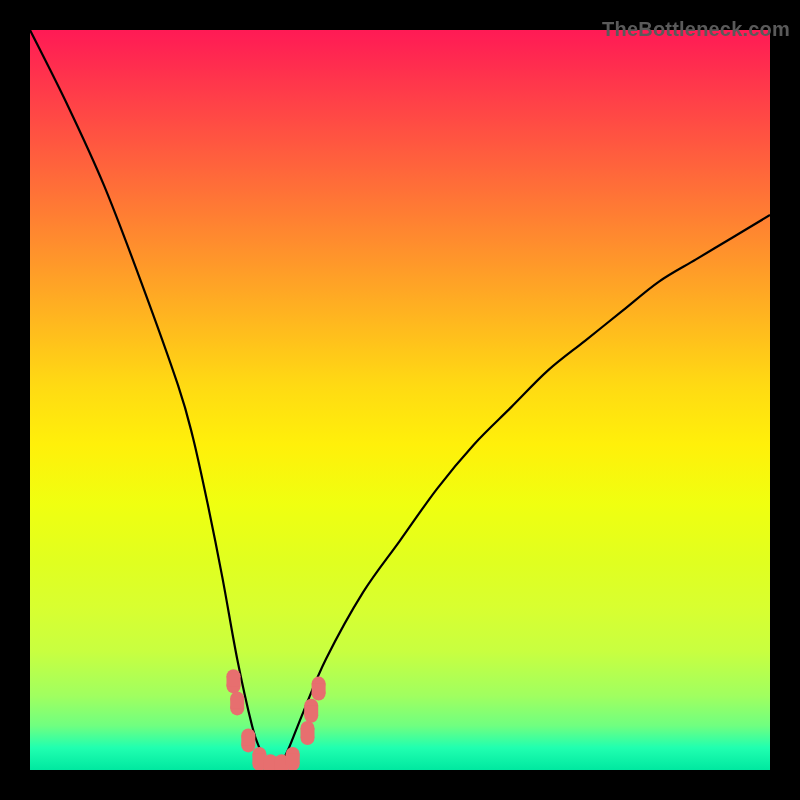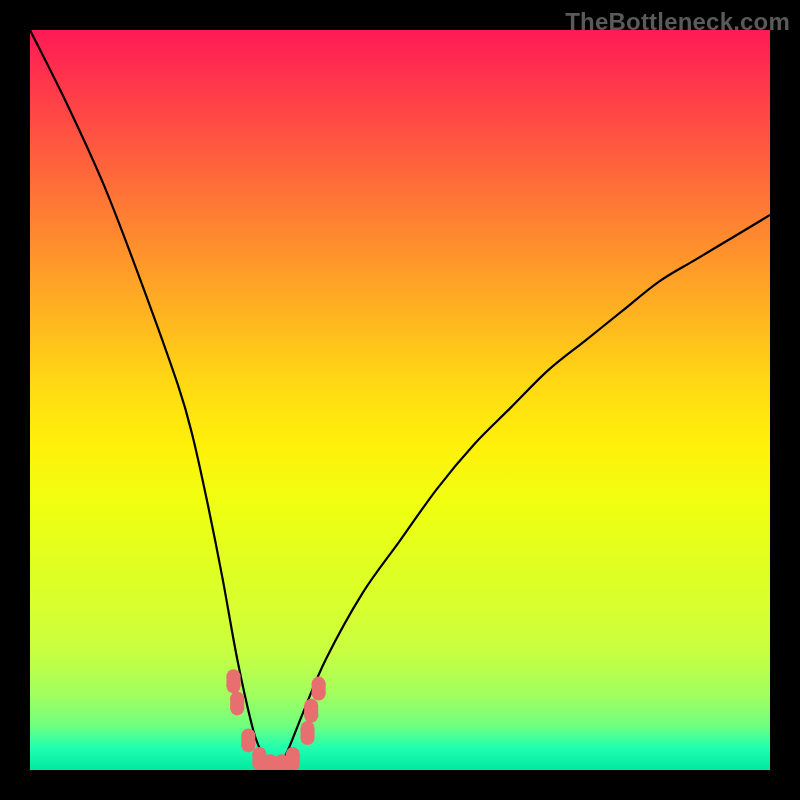--- a/index.html
+++ b/index.html
@@ -30,24 +30,24 @@
       #d8ff30 78%,
       #c8ff40 84%,
       #a0ff60 90%,
       #70ff80 94%,
       #20ffb0 97%,
       #00e8a0 100%
     );
   }
   .watermark {
     position: absolute;
-    top: 8px;
+    top: 18px;
     right: 10px;
     font-family: Arial, Helvetica, sans-serif;
-    font-size: 24px;
+    font-size: 20px;
     font-weight: 600;
     color: #5a5a5a;
     letter-spacing: 0.2px;
     user-select: none;
   }
   svg.curve {
     position: absolute;
     left: 0; top: 0;
     width: 100%;
     height: 100%;

